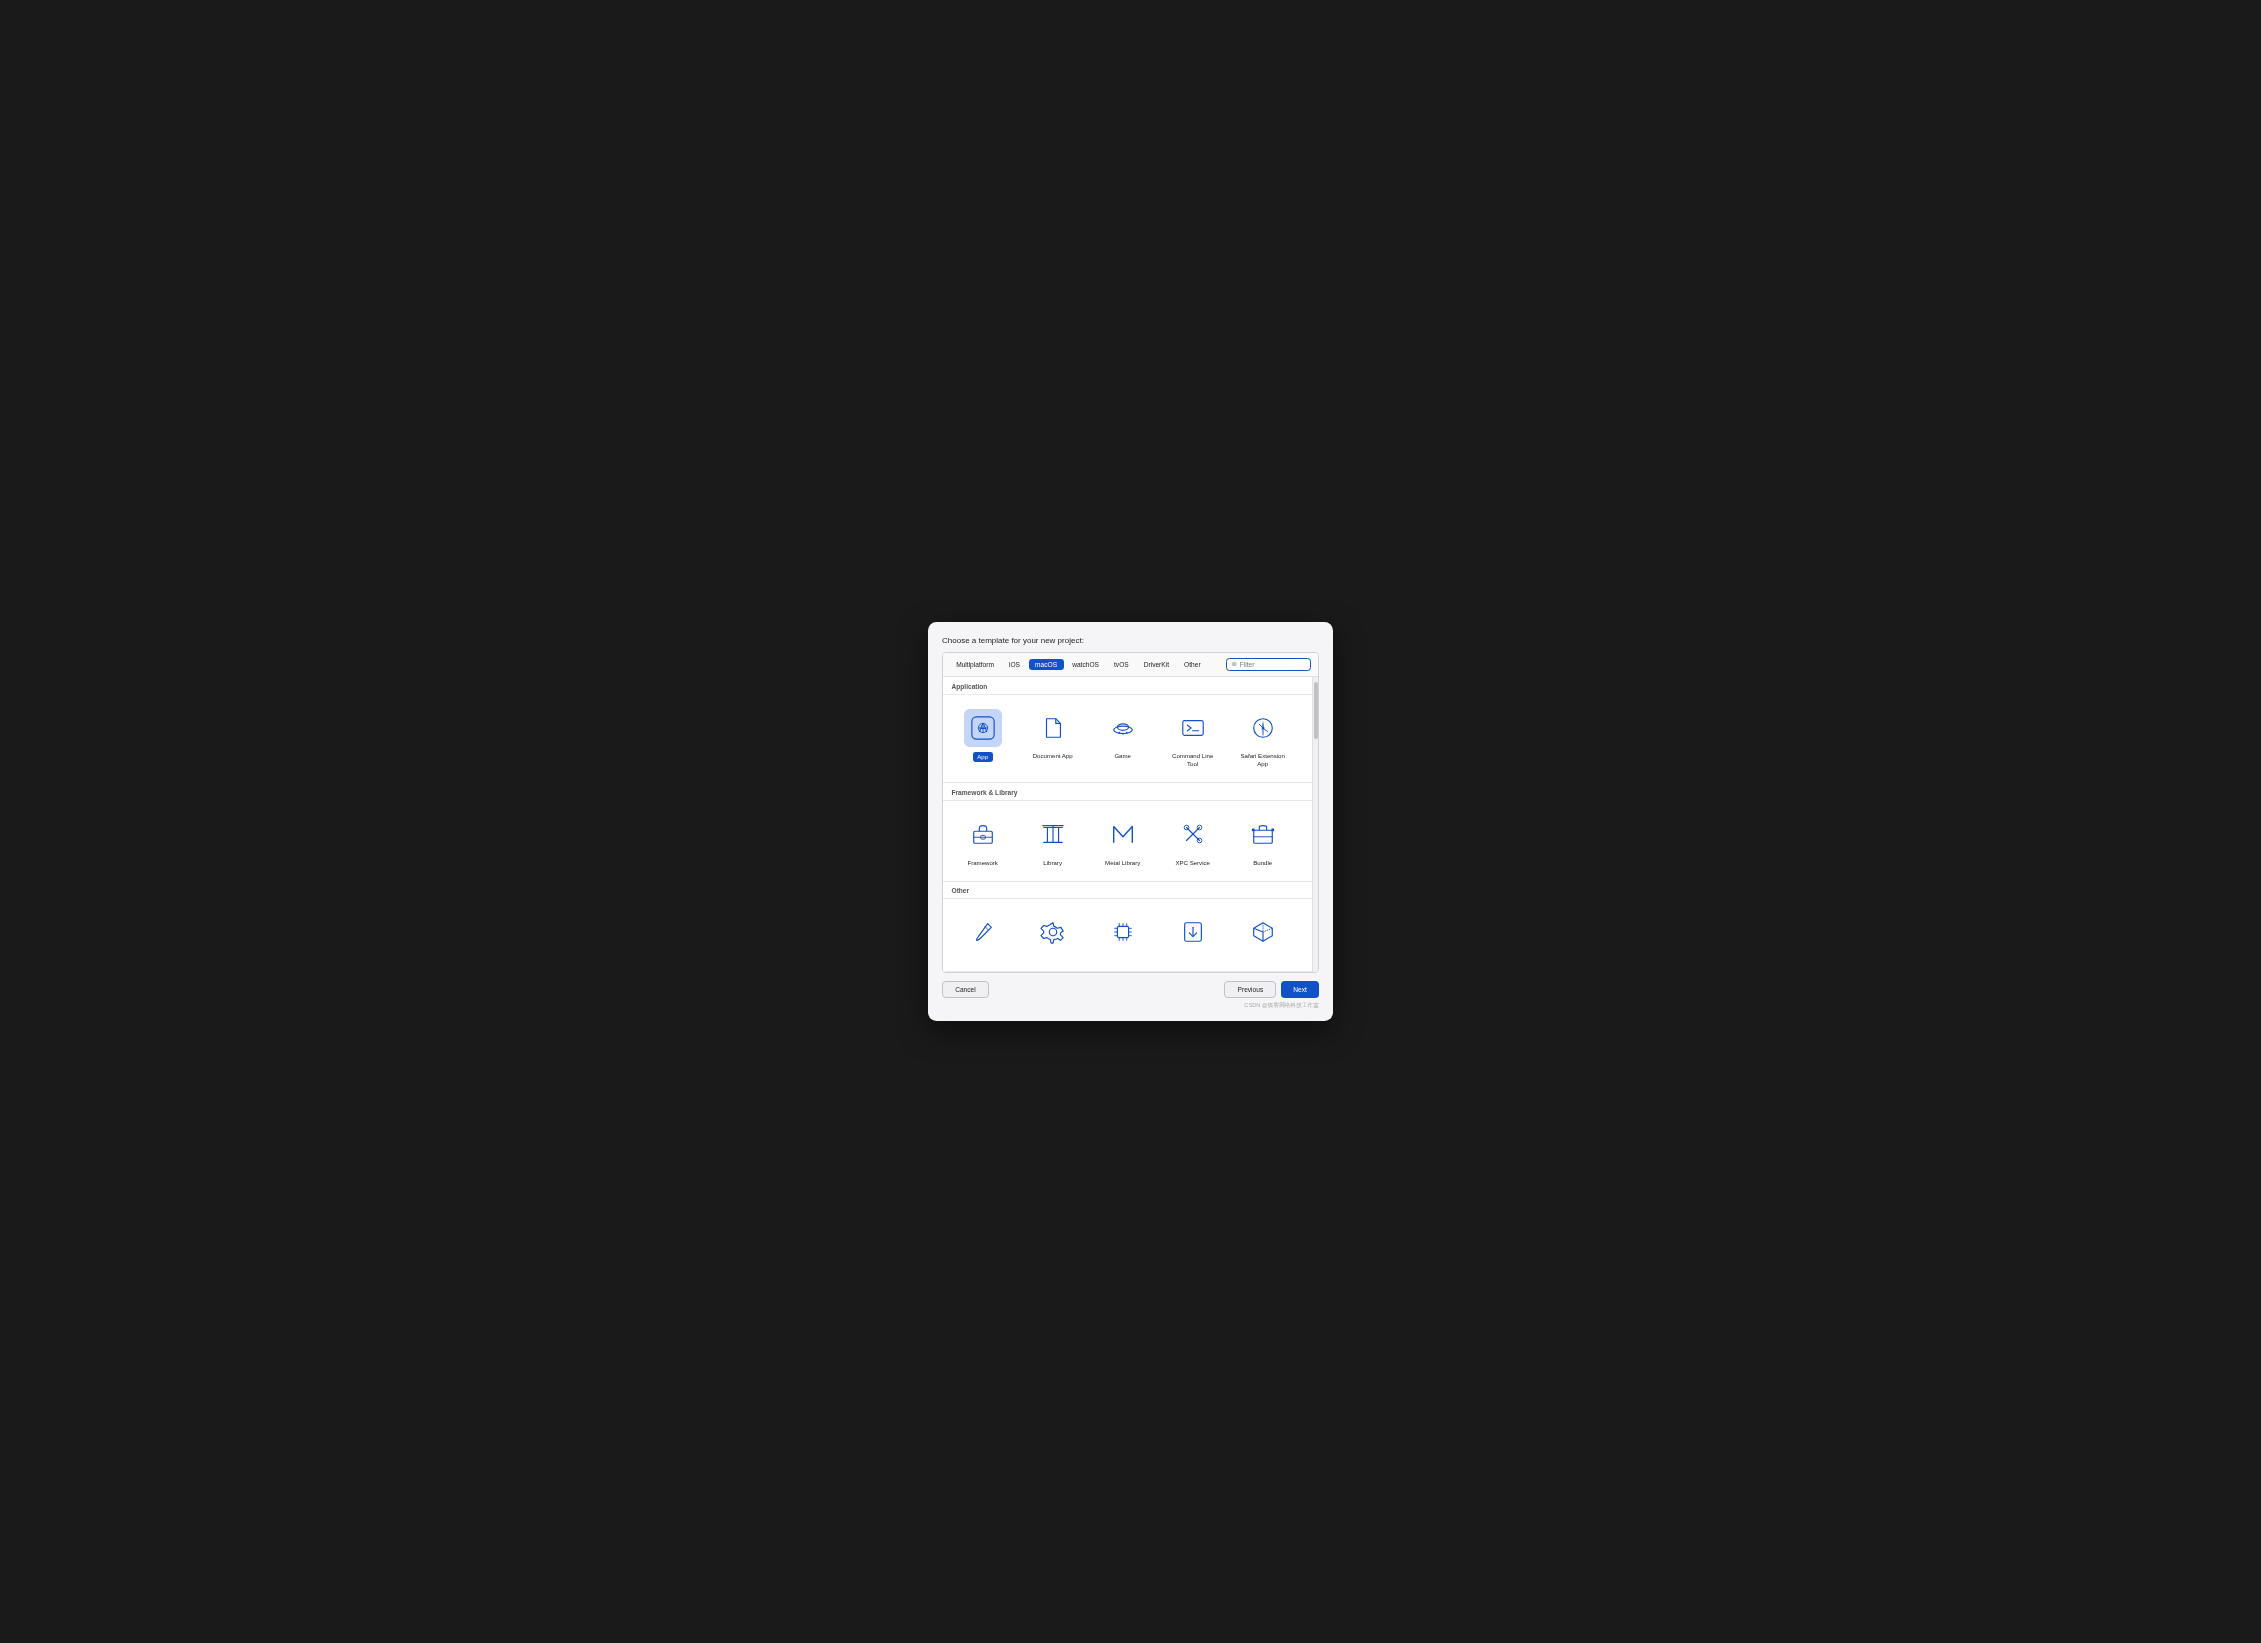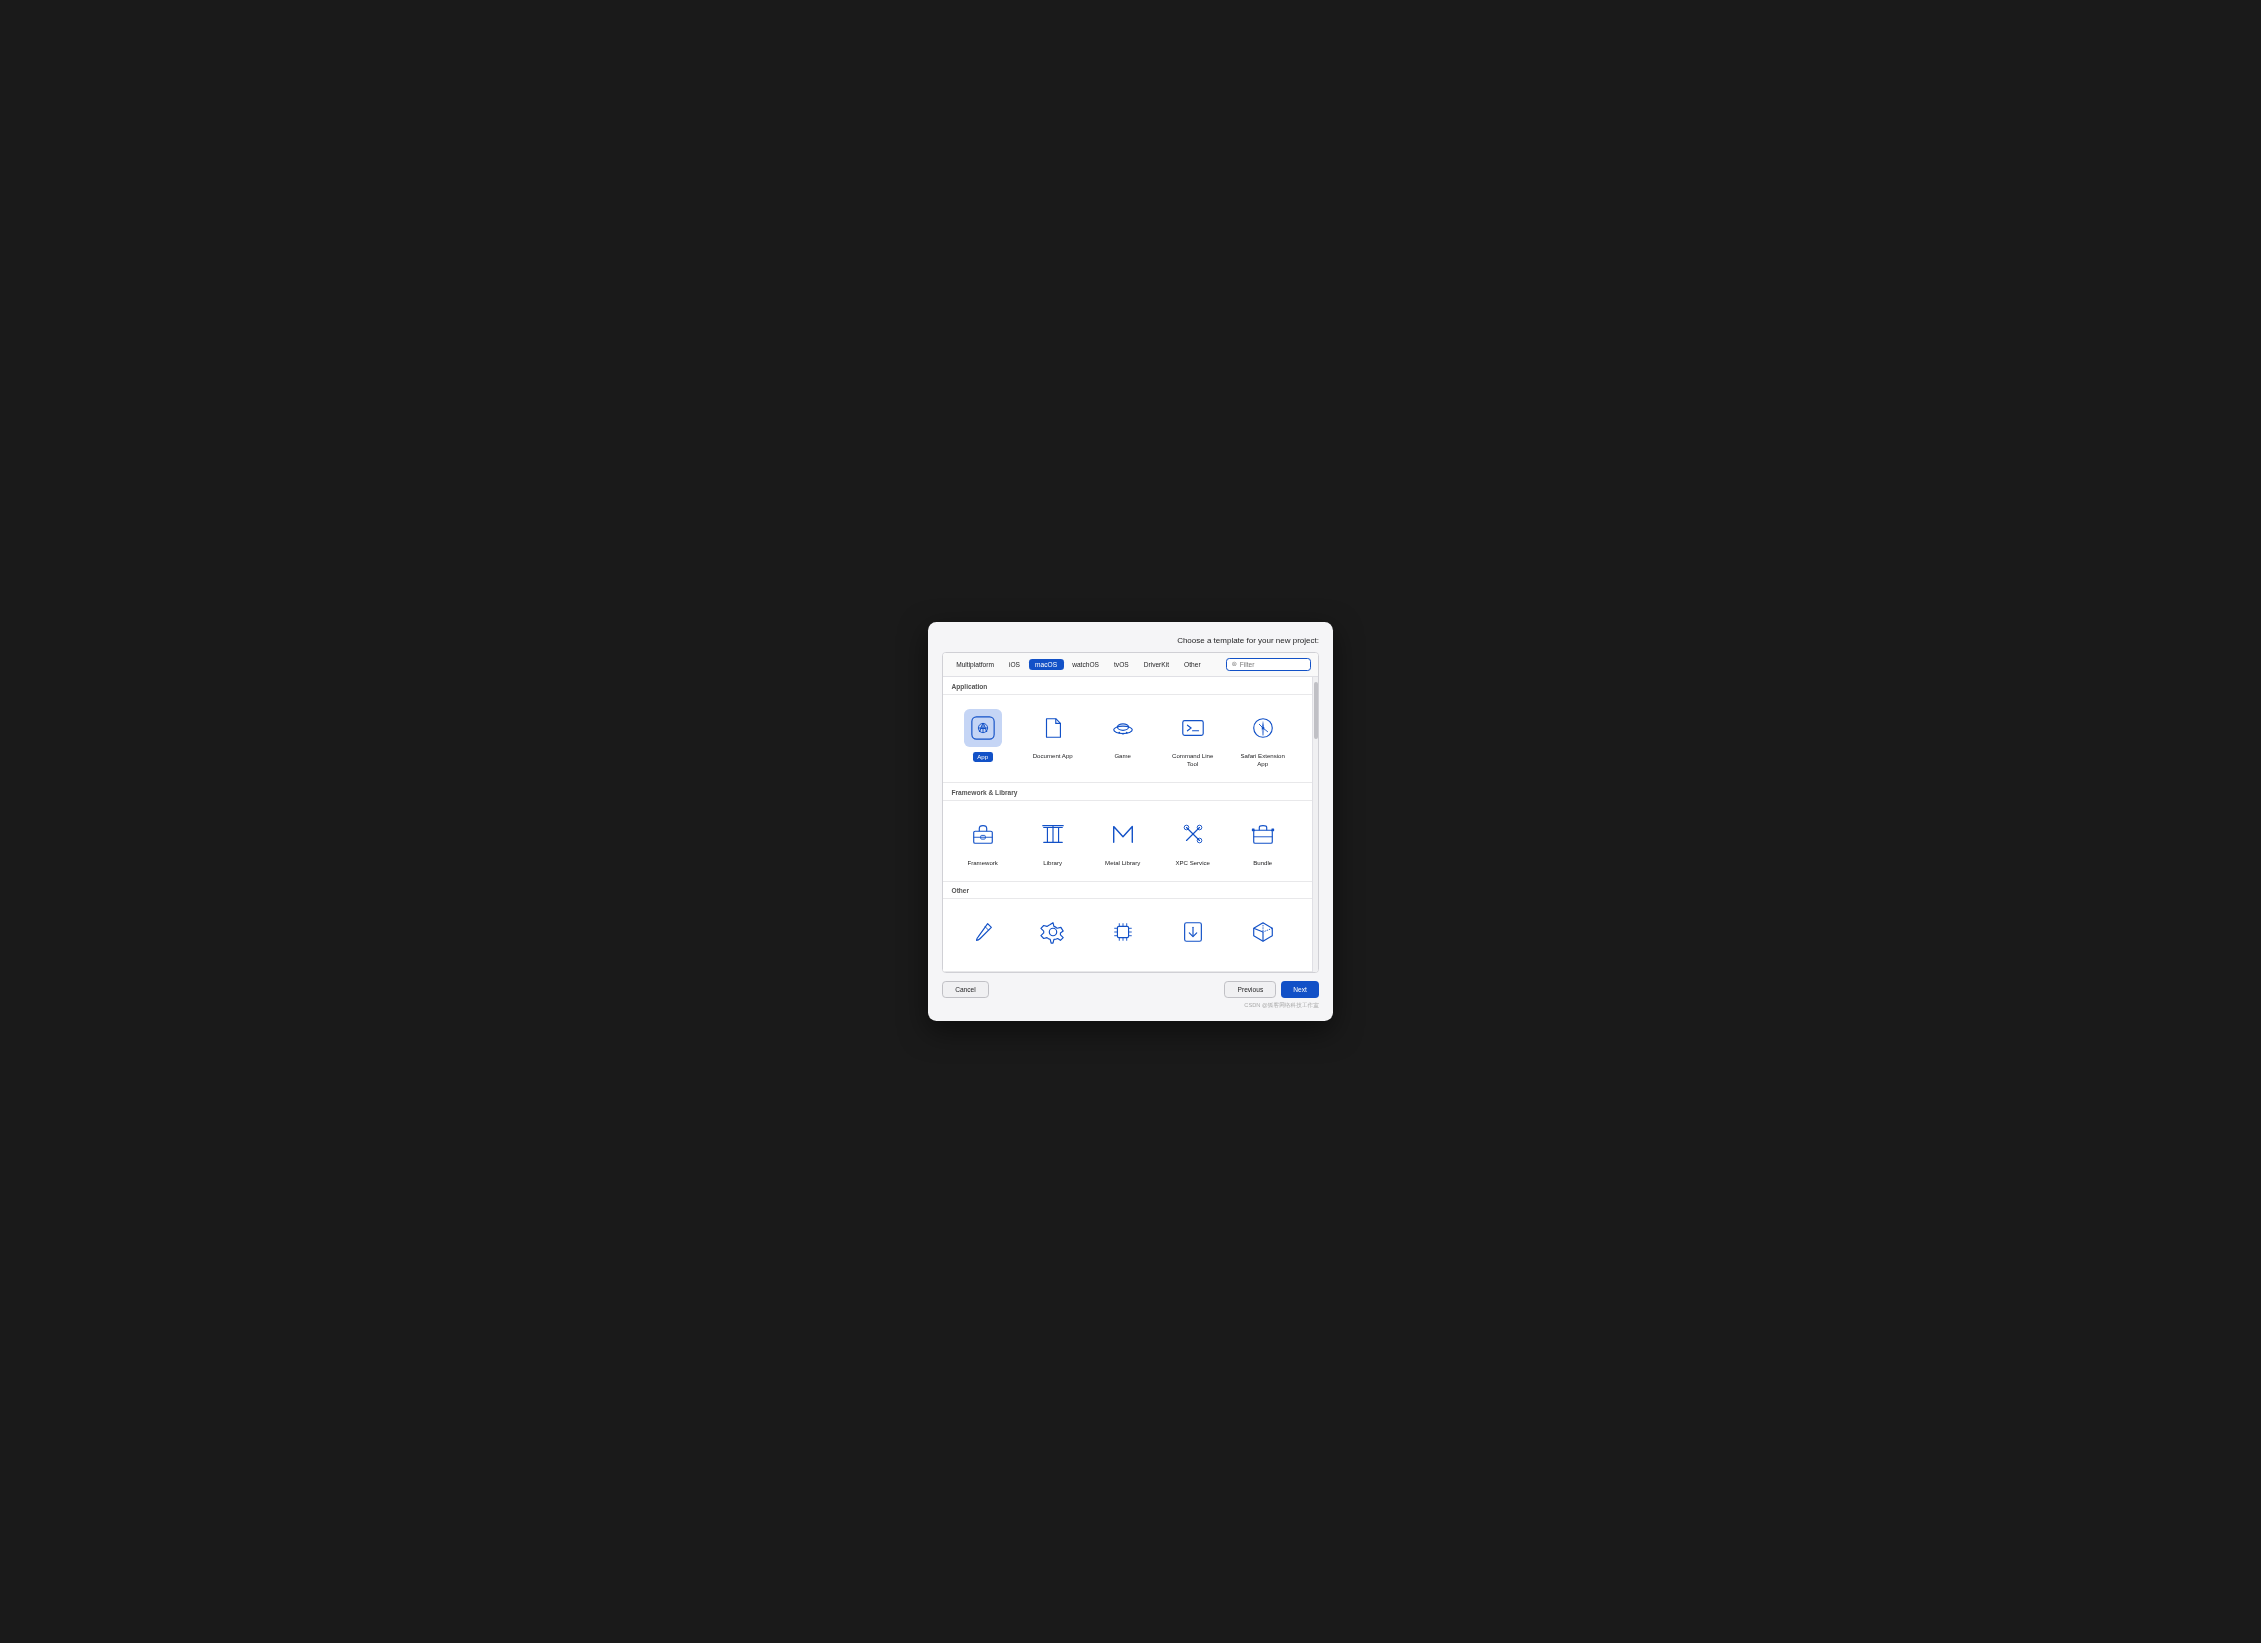--- a/index.html
+++ b/index.html
@@ -16,21 +16,20 @@
       border-radius: 8.5px;
       width: 405px;
       padding: 14px 14px 11.3px 14px;
       box-shadow: 0 9.4px 28px rgba(0,0,0,0.5);
     }
     .dialog-title {
       font-size: 8px;
       font-weight: 400;
       color: #1d1d1f;
       margin-bottom: 7px;
-      text-align: right;
     }
     .main-area {
       background: #ffffff;
       border: 0.5px solid #d0d0d5;
       border-radius: 3.8px;
       overflow: hidden;
       display: flex;
       flex-direction: column;
     }
     .tabs-row {

